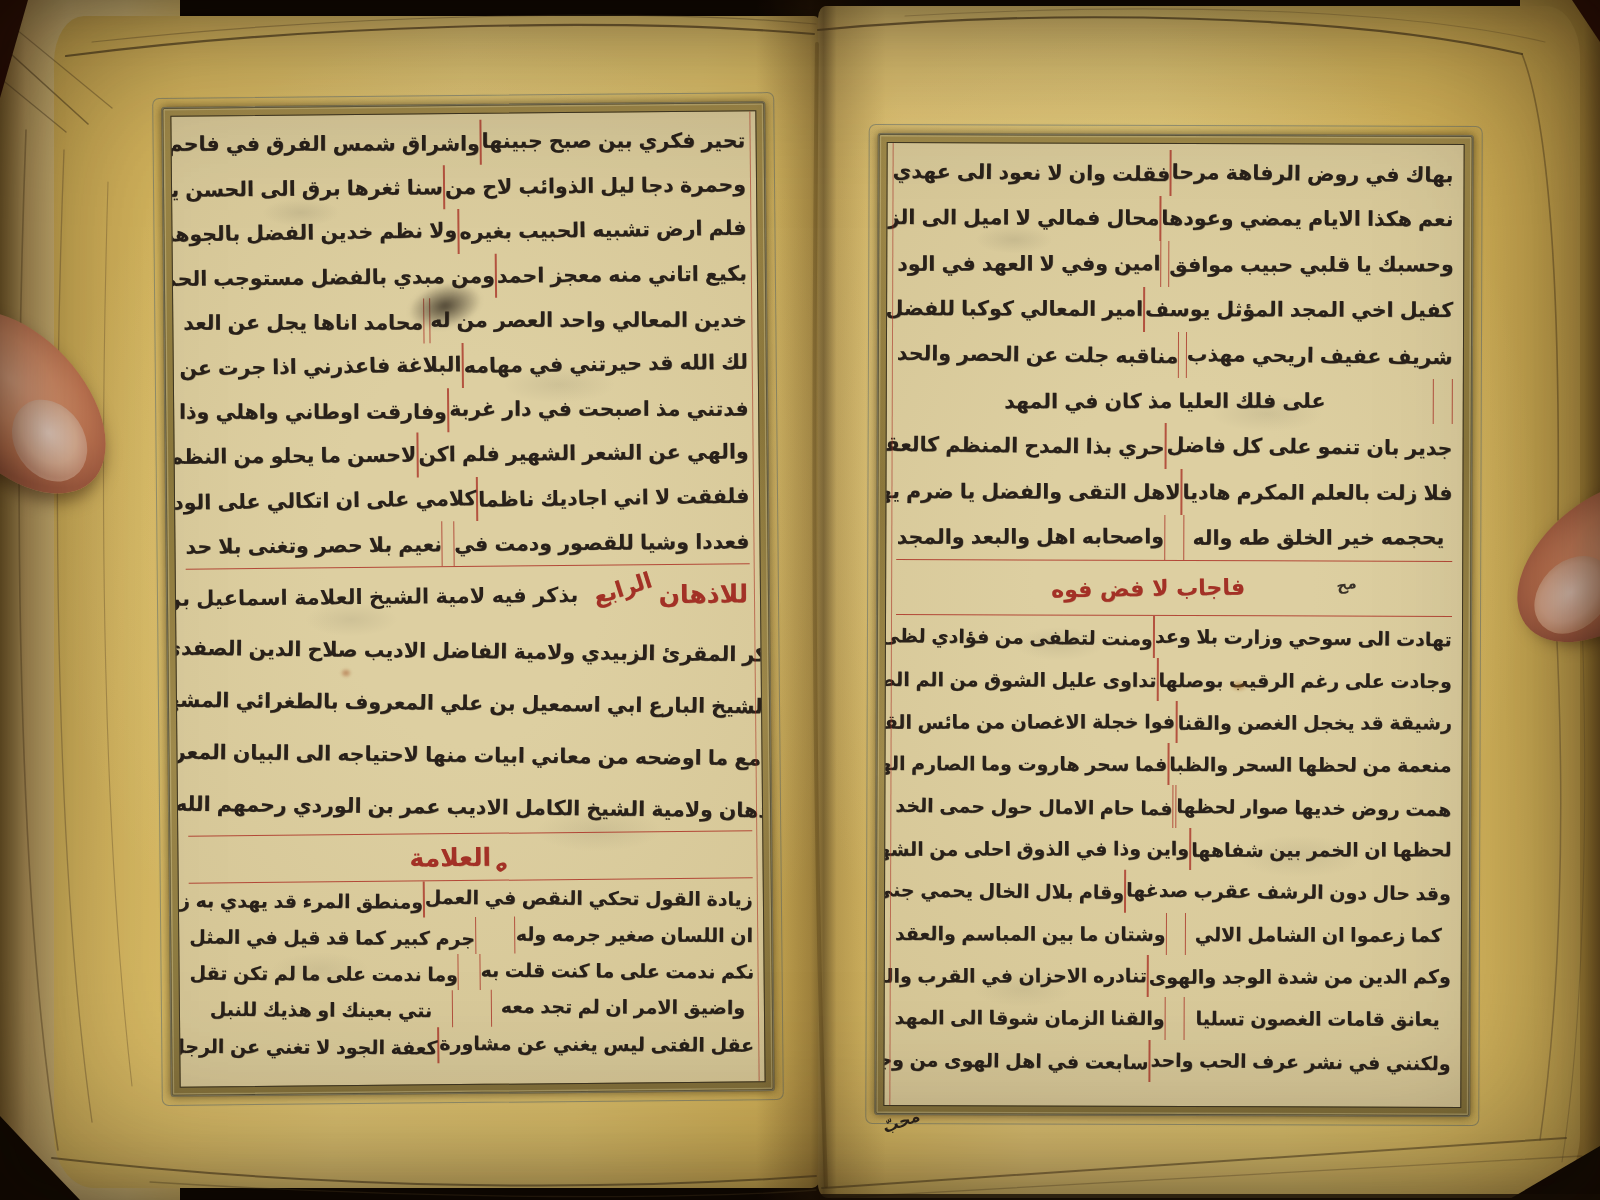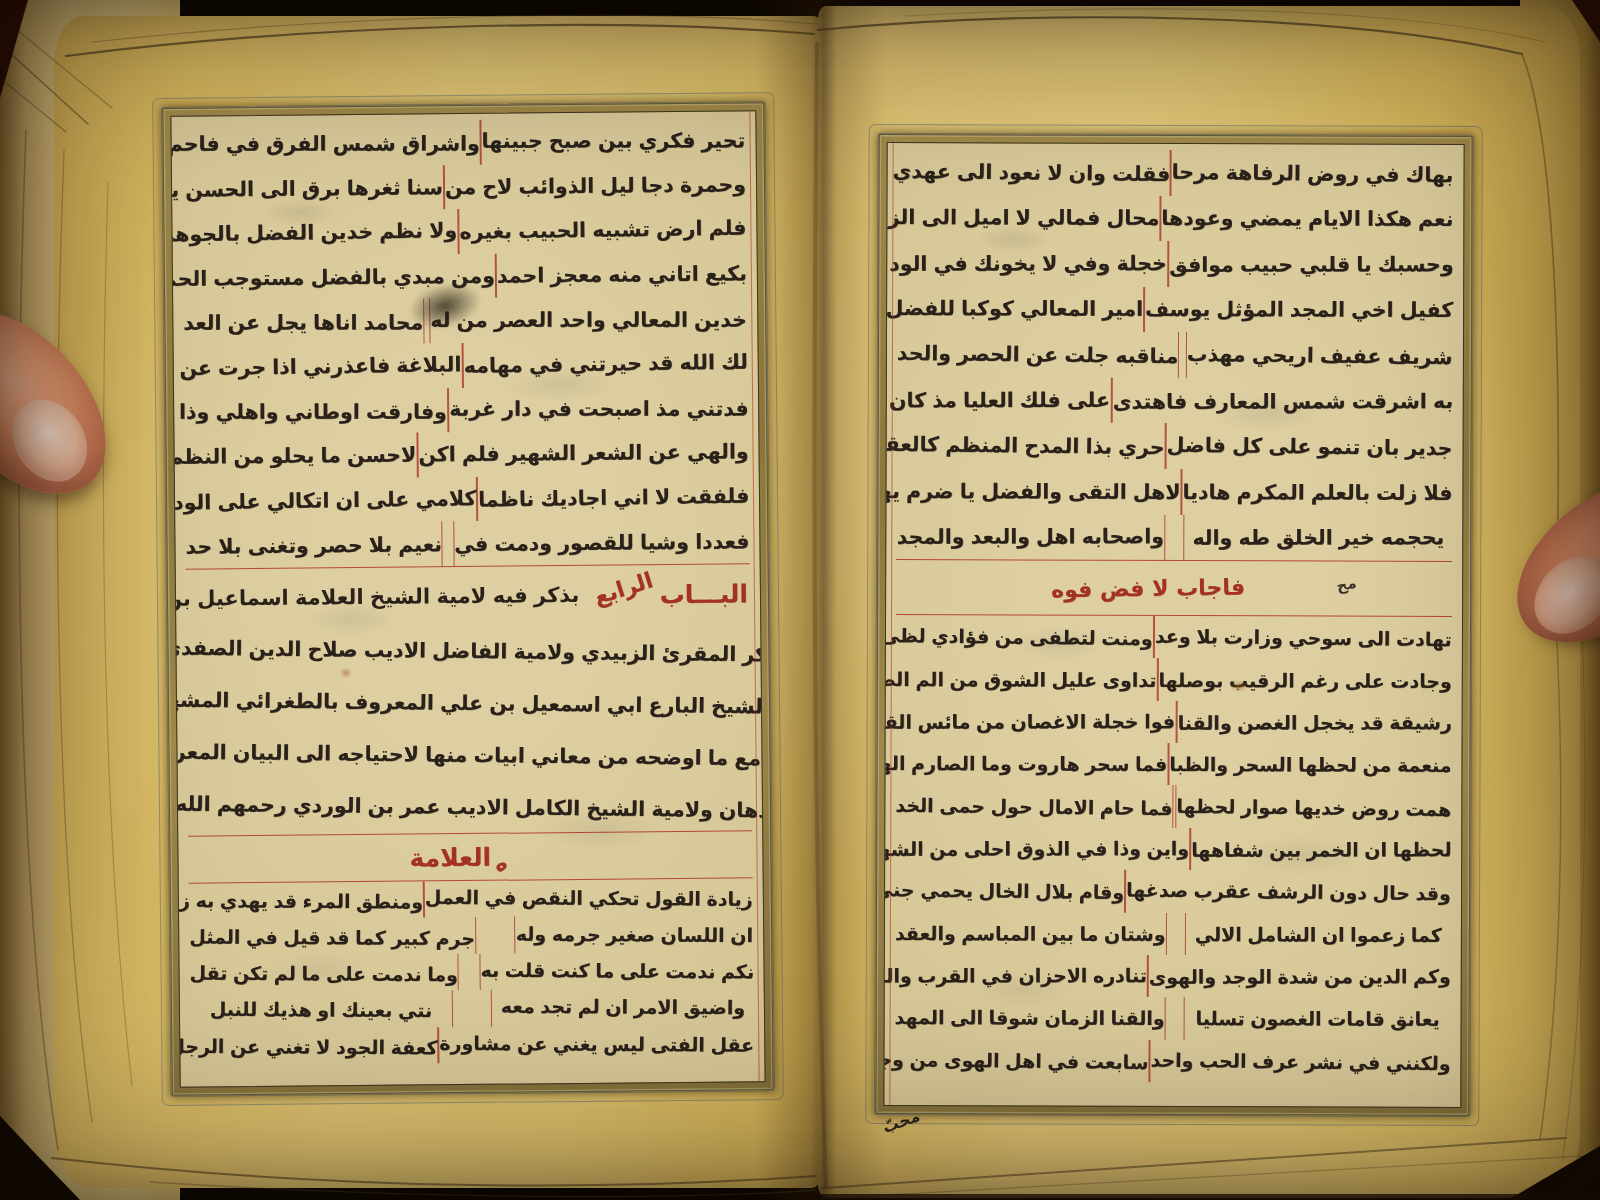--- a/index.html
+++ b/index.html
@@ -192,21 +192,21 @@
               <div class="hem">كلامي على ان اتكالي على الود</div>
             </div>
             <div class="vrow">
               <div class="hem">فعددا وشيا للقصور ودمت في</div>
               <div class="vgap gap-wide"></div>
               <div class="hem">نعيم بلا حصر وتغنى بلا حد</div>
             </div>
           </div>
         <hr class="redrule">
         <div class="heading-line">
-          <span class="red-ink heading-red-main">البـــاب</span>
+          <span class="red-ink heading-red-main">للاذهان</span>
           <span class="red-ink heading-red-rot">الرابع</span>
           <span class="heading-black">بذكر فيه لامية الشيخ العلامة اسماعيل بن ابي</span>
         </div>
         <div class="prose-block">
           <div class="prose-line">بكر المقرئ الزبيدي ولامية الفاضل الاديب صلاح الدين الصفدي</div>
           <div class="prose-line">ولامية الشيخ البارع ابي اسمعيل بن علي المعروف بالطغرائي المشهورة بلا</div>
           <div class="prose-line">العجم مع ما اوضحه من معاني ابيات منها لاحتياجه الى البيان المعرب عن</div>
           <div class="prose-line">المقصود للاذهان ولامية الشيخ الكامل الاديب عمر بن الوردي رحمهم الله تعالى وكرم</div>
         </div>
         <hr class="redrule">
@@ -257,34 +257,33 @@
               <div class="hem">فقلت وان لا نعود الى عهدي</div>
             </div>
             <div class="vrow">
               <div class="hem">نعم هكذا الايام يمضي وعودها</div>
               <div class="vgap gap-narrow"></div>
               <div class="hem">محال فمالي لا اميل الى الزهد</div>
             </div>
             <div class="vrow">
               <div class="hem">وحسبك يا قلبي حبيب موافق</div>
               <div class="vgap gap-narrow"></div>
-              <div class="hem">خجلة وفي لا يخونك في الود</div>
+              <div class="hem">امين وفي لا العهد في الود</div>
             </div>
             <div class="vrow">
               <div class="hem">كفيل اخي المجد المؤثل يوسف</div>
               <div class="vgap gap-narrow"></div>
               <div class="hem">امير المعالي كوكبا للفضل والرشد</div>
             </div>
             <div class="vrow">
               <div class="hem">شريف عفيف اريحي مهذب</div>
               <div class="vgap gap-narrow"></div>
               <div class="hem">مناقبه جلت عن الحصر والحد</div>
             </div>
             <div class="vrow">
-              <div class="hem">به اشرقت شمس المعارف فاهتدى</div>
               <div class="vgap gap-narrow"></div>
               <div class="hem">على فلك العليا مذ كان في المهد</div>
             </div>
             <div class="vrow">
               <div class="hem">جدير بان تنمو على كل فاضل</div>
               <div class="vgap gap-narrow"></div>
               <div class="hem">حري بذا المدح المنظم كالعقد</div>
             </div>
             <div class="vrow">
               <div class="hem">فلا زلت بالعلم المكرم هاديا</div>

